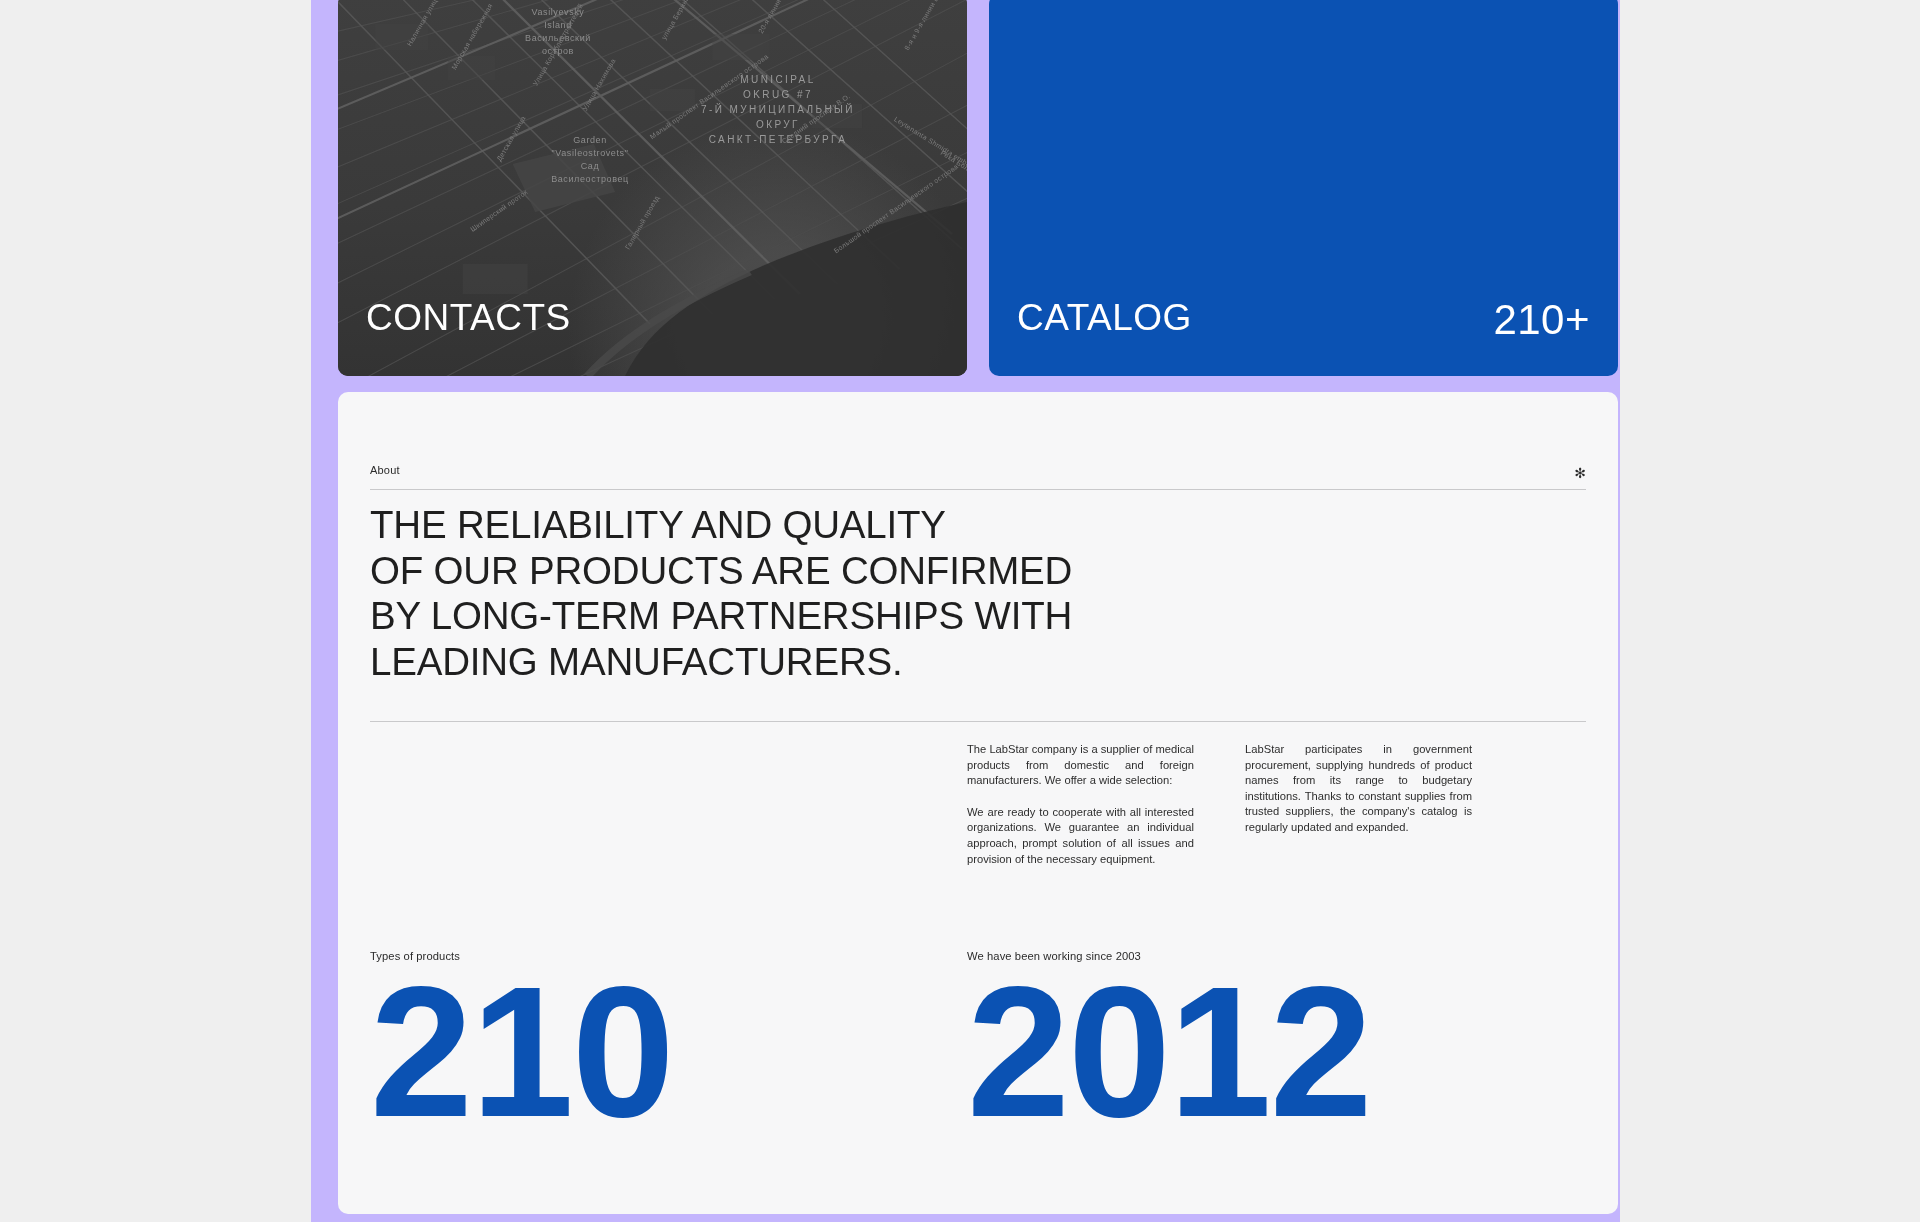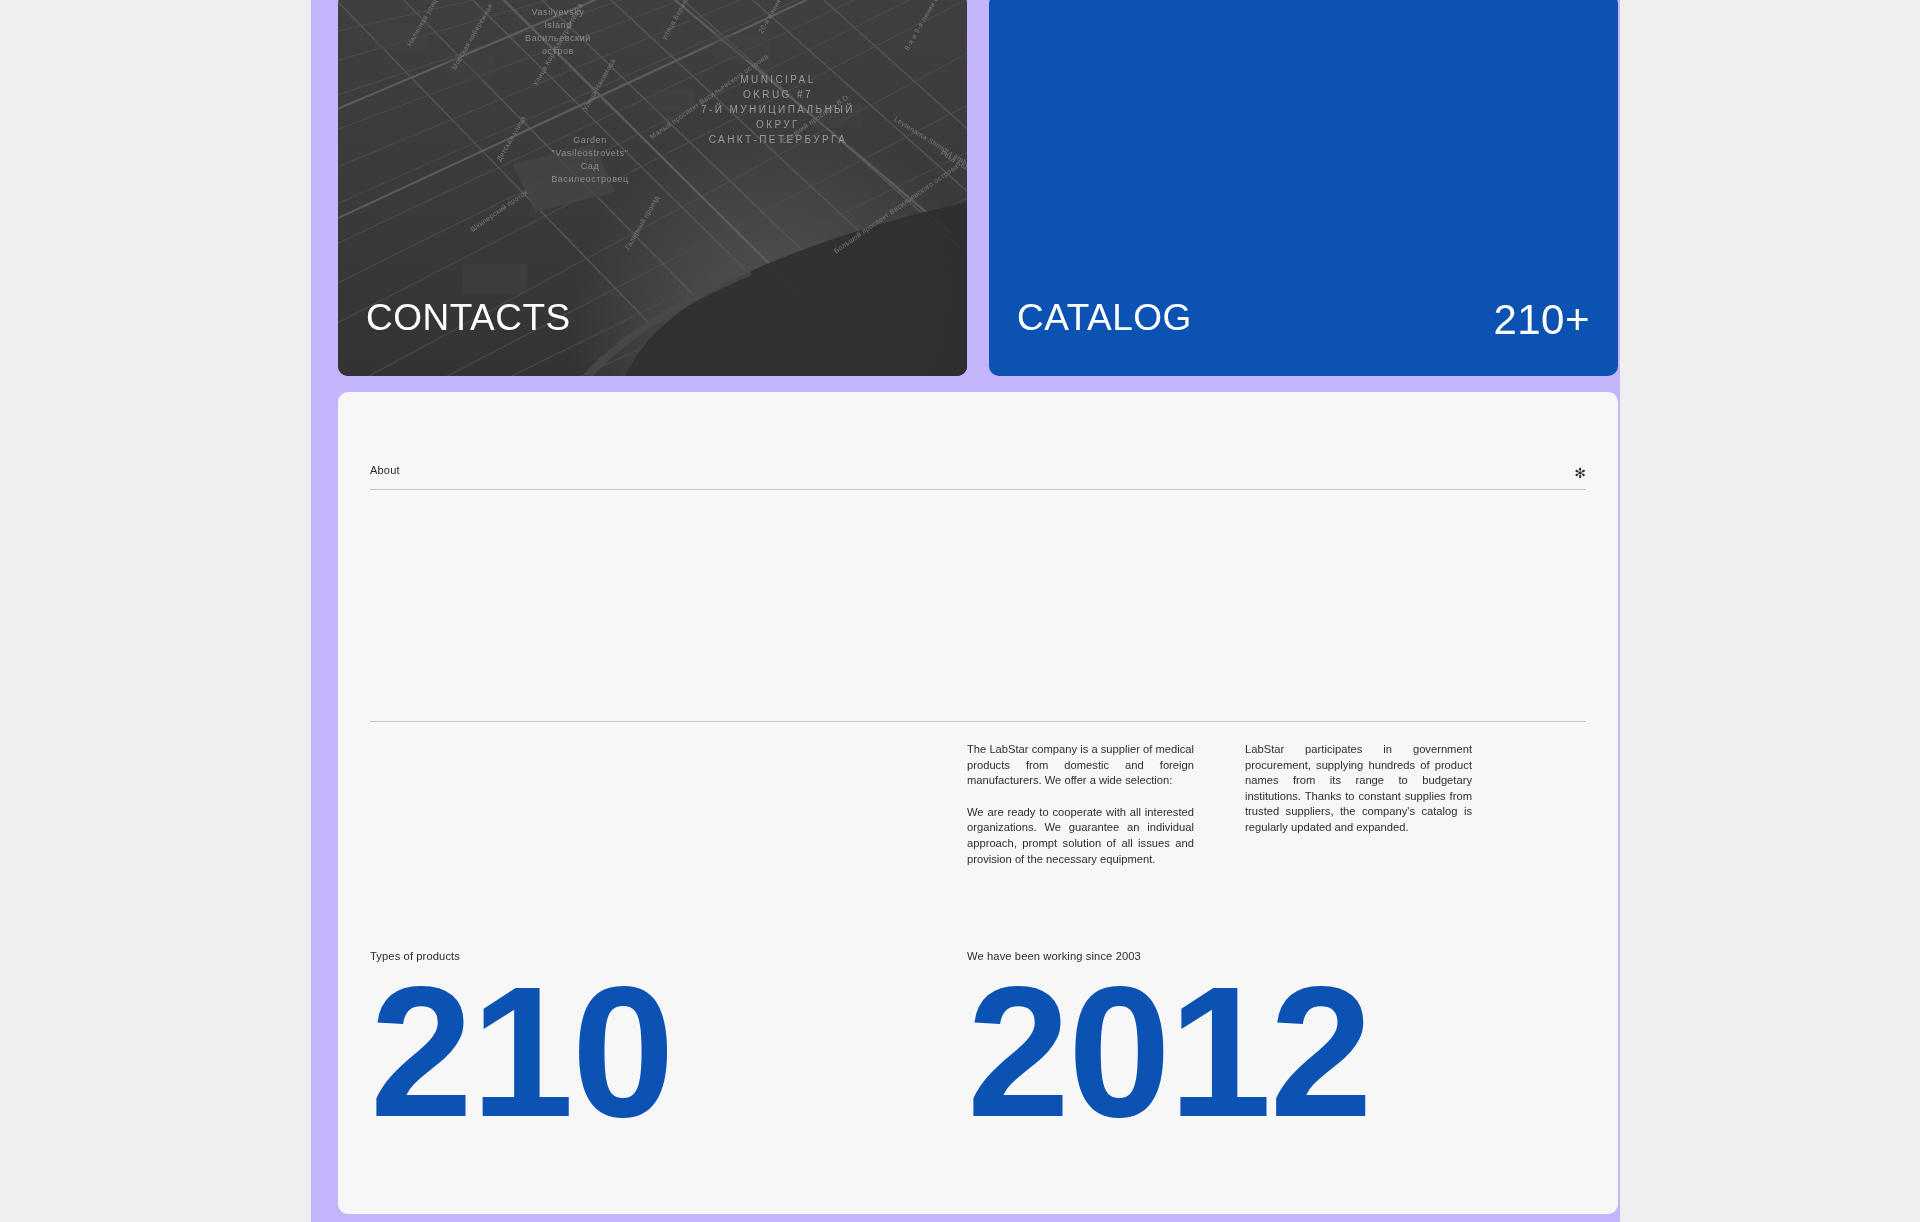--- a/index.html
+++ b/index.html
@@ -277,20 +277,24 @@
   </div>
 
   <div class="about-panel">
     <div class="about-inner">
 
       <div class="about-topbar">
         <div class="about-kicker">About</div>
         <div class="asterisk-icon">✻</div>
       </div>
 
+      <div class="headline">THE RELIABILITY AND QUALITY
+OF OUR PRODUCTS ARE CONFIRMED
+BY LONG-TERM PARTNERSHIPS WITH
+LEADING MANUFACTURERS.</div>
 
       <div class="rule-under-headline"></div>
 
       <div class="cols">
         <div class="col">
           <p>The LabStar company is a supplier of medical products from domestic and foreign manufacturers. We offer a wide selection:</p>
           <p>We are ready to cooperate with all interested organizations. We guarantee an individual approach, prompt solution of all issues and provision of the necessary equipment.</p>
         </div>
         <div class="col">
           <p>LabStar participates in government procurement, supplying hundreds of product names from its range to budgetary institutions. Thanks to constant supplies from trusted suppliers, the company's catalog is regularly updated and expanded.</p>

